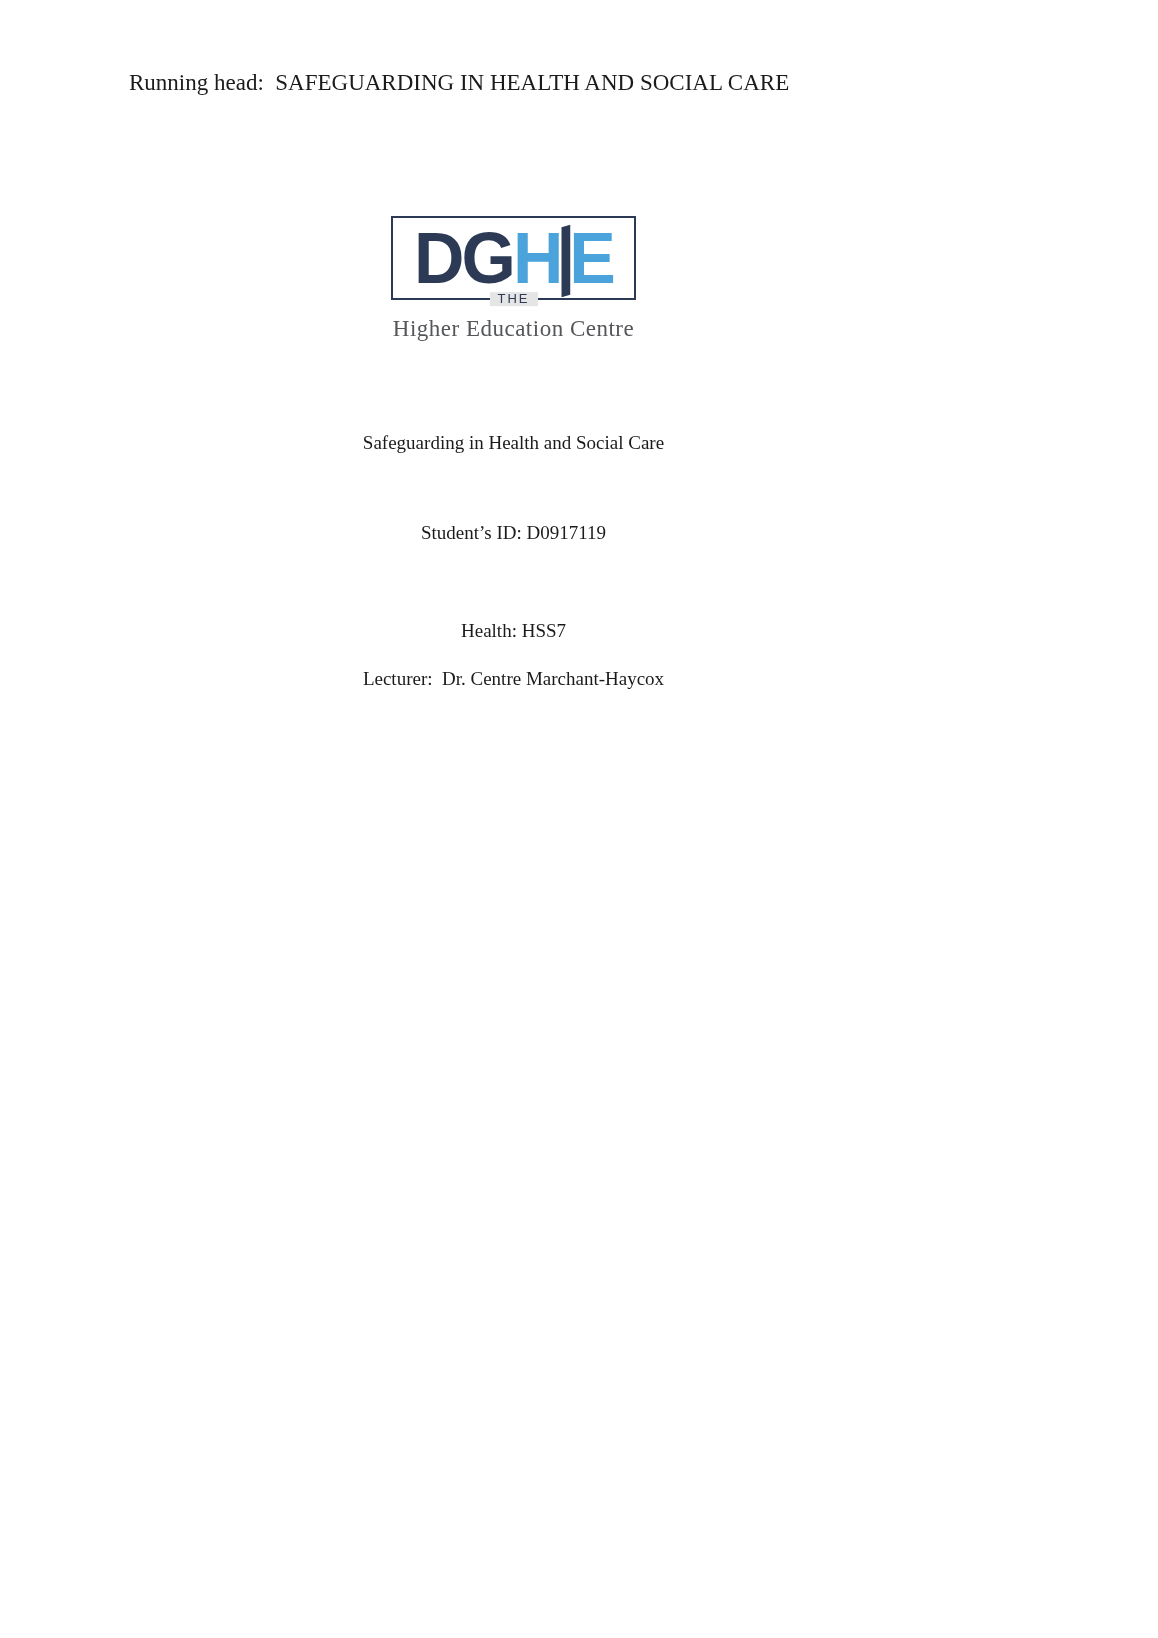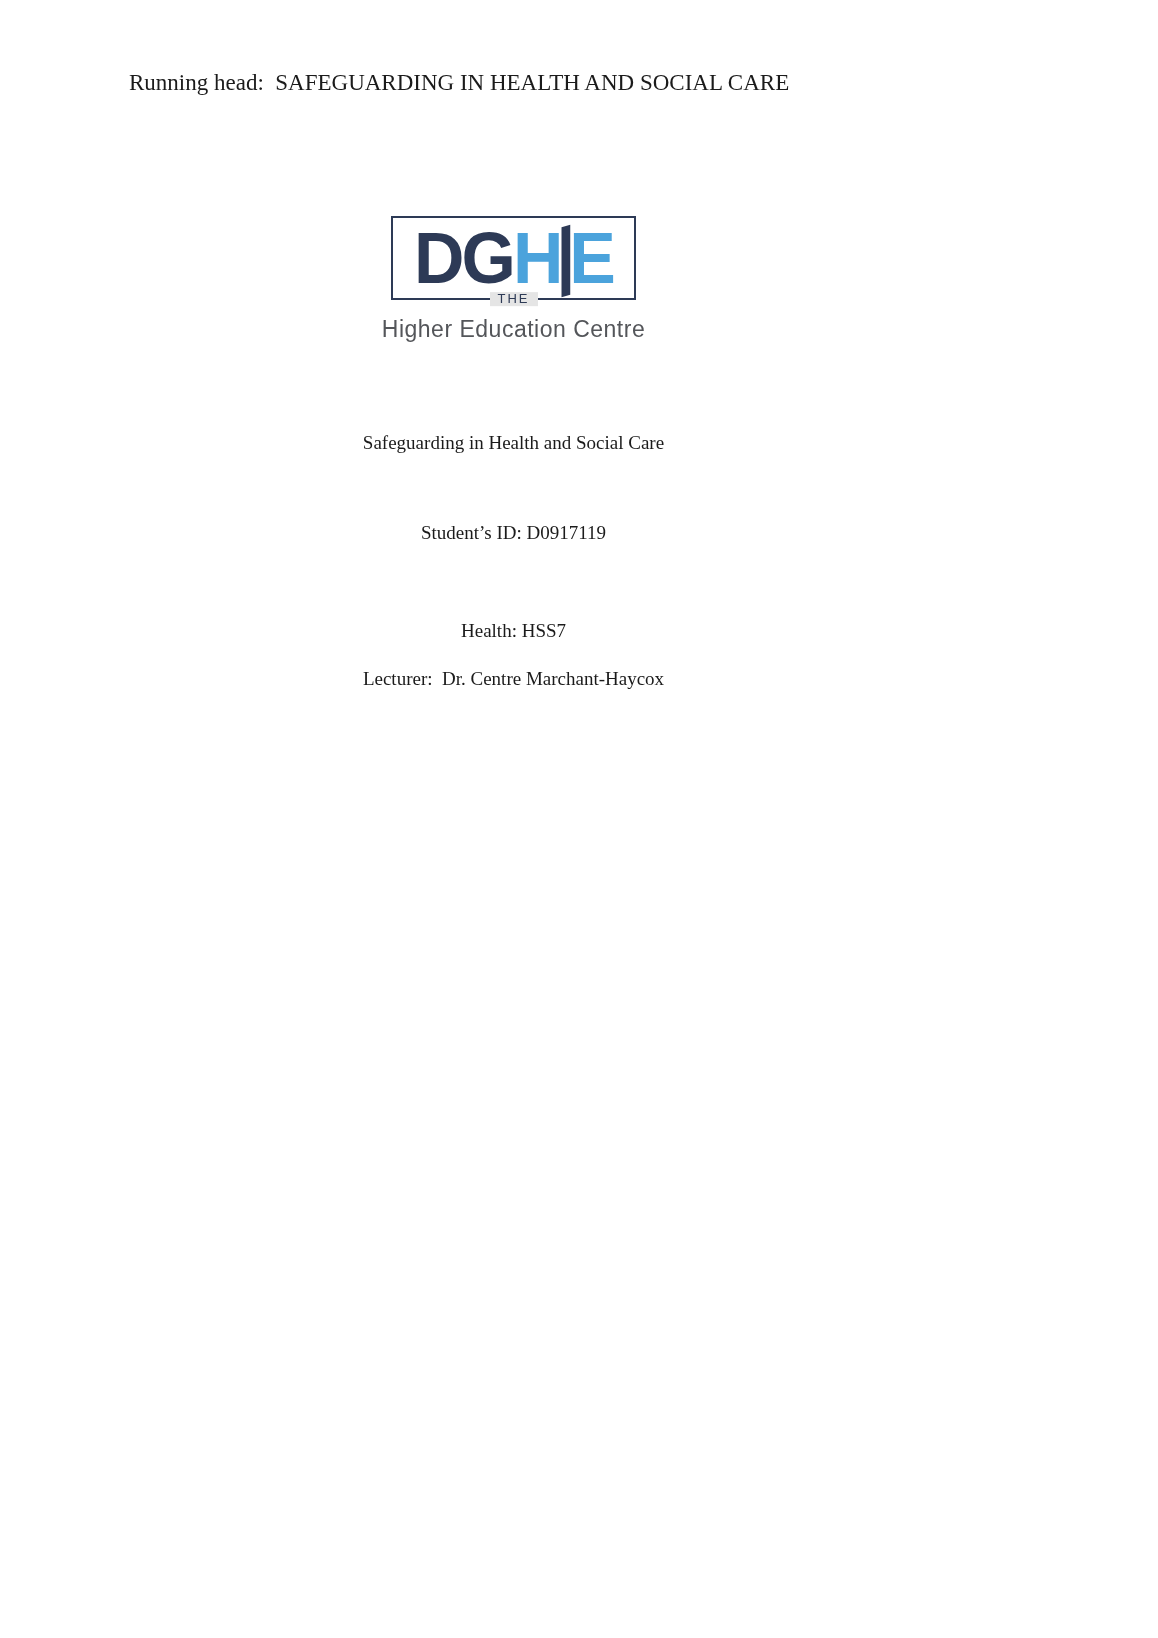--- a/index.html
+++ b/index.html
@@ -80,21 +80,21 @@
     background:#e5e5e5;
     padding:0 8px;
     font-family:"Liberation Sans", sans-serif;
     font-size:13px;
     line-height:1.1;
     letter-spacing:2px;
     color:var(--navy);
   }
   .logo-subtitle{
     margin-top:9px;
-    font-family:Liberation Sans, sans-serif;
+    font-family:Liberation Serif, serif;
     font-size:23px;
     letter-spacing:0.5px;
     color:var(--gray);
     white-space:nowrap;
   }
   
   .line{
     position:absolute;
     left:0;
     width:100%;

